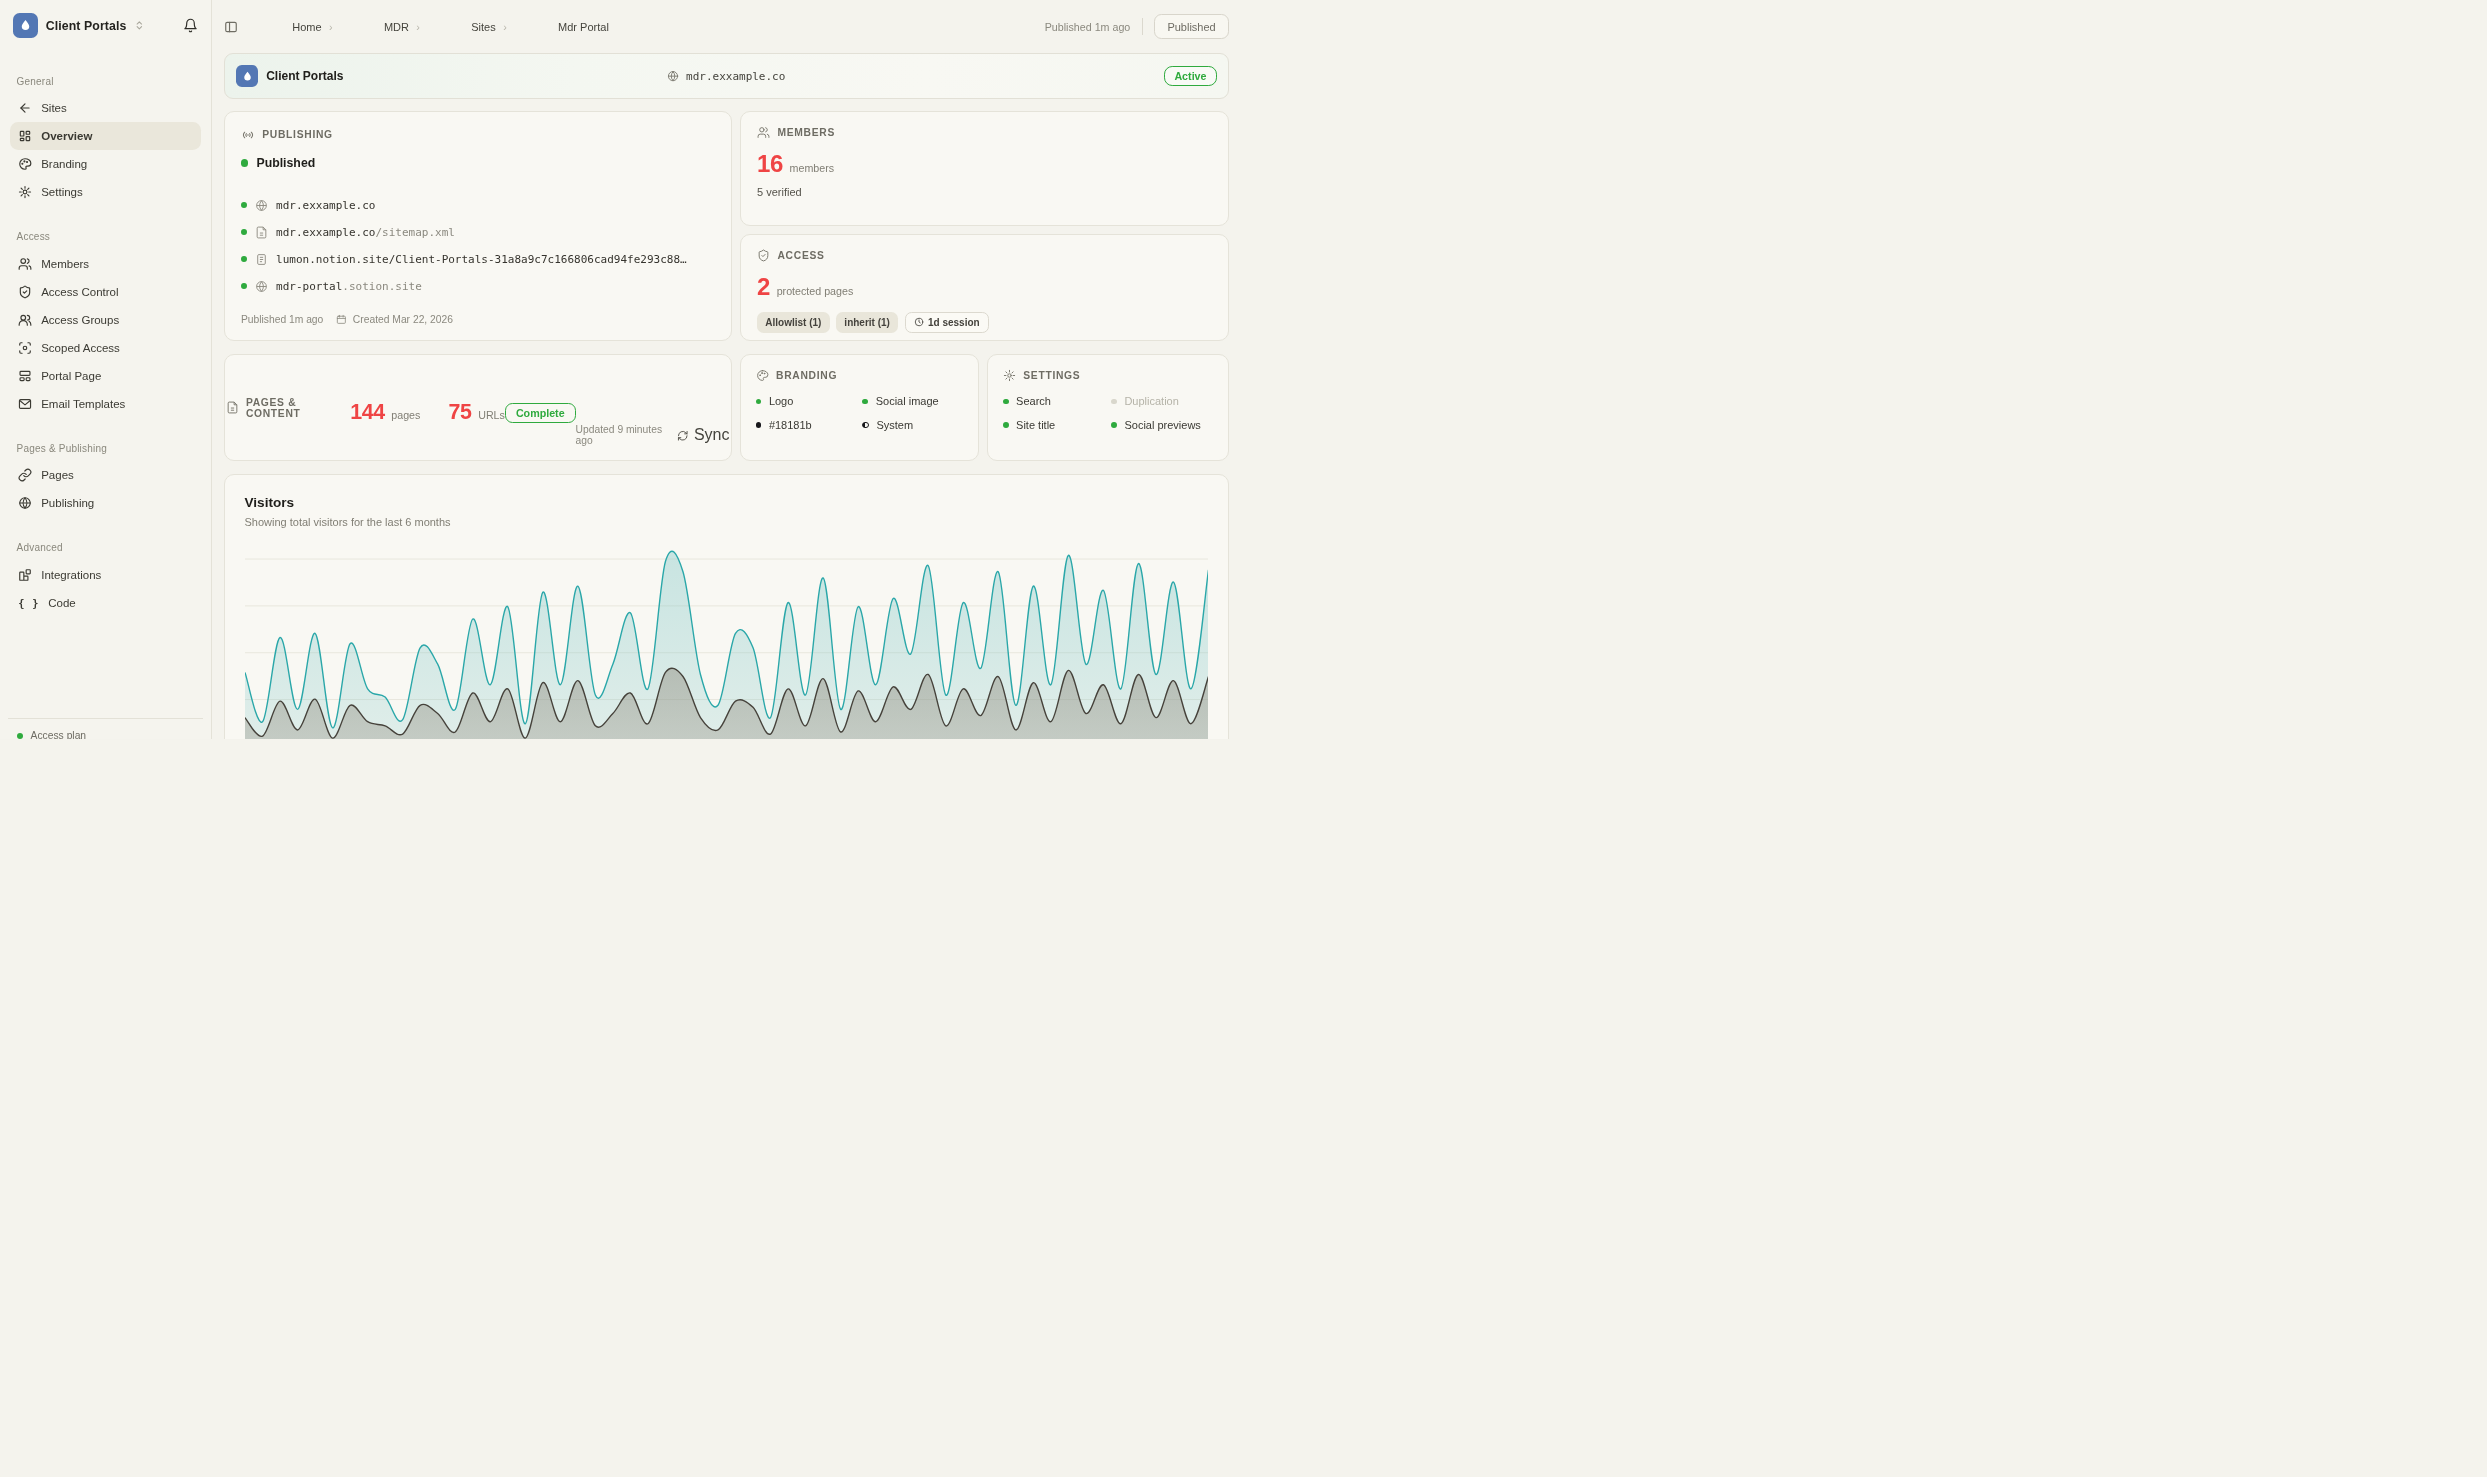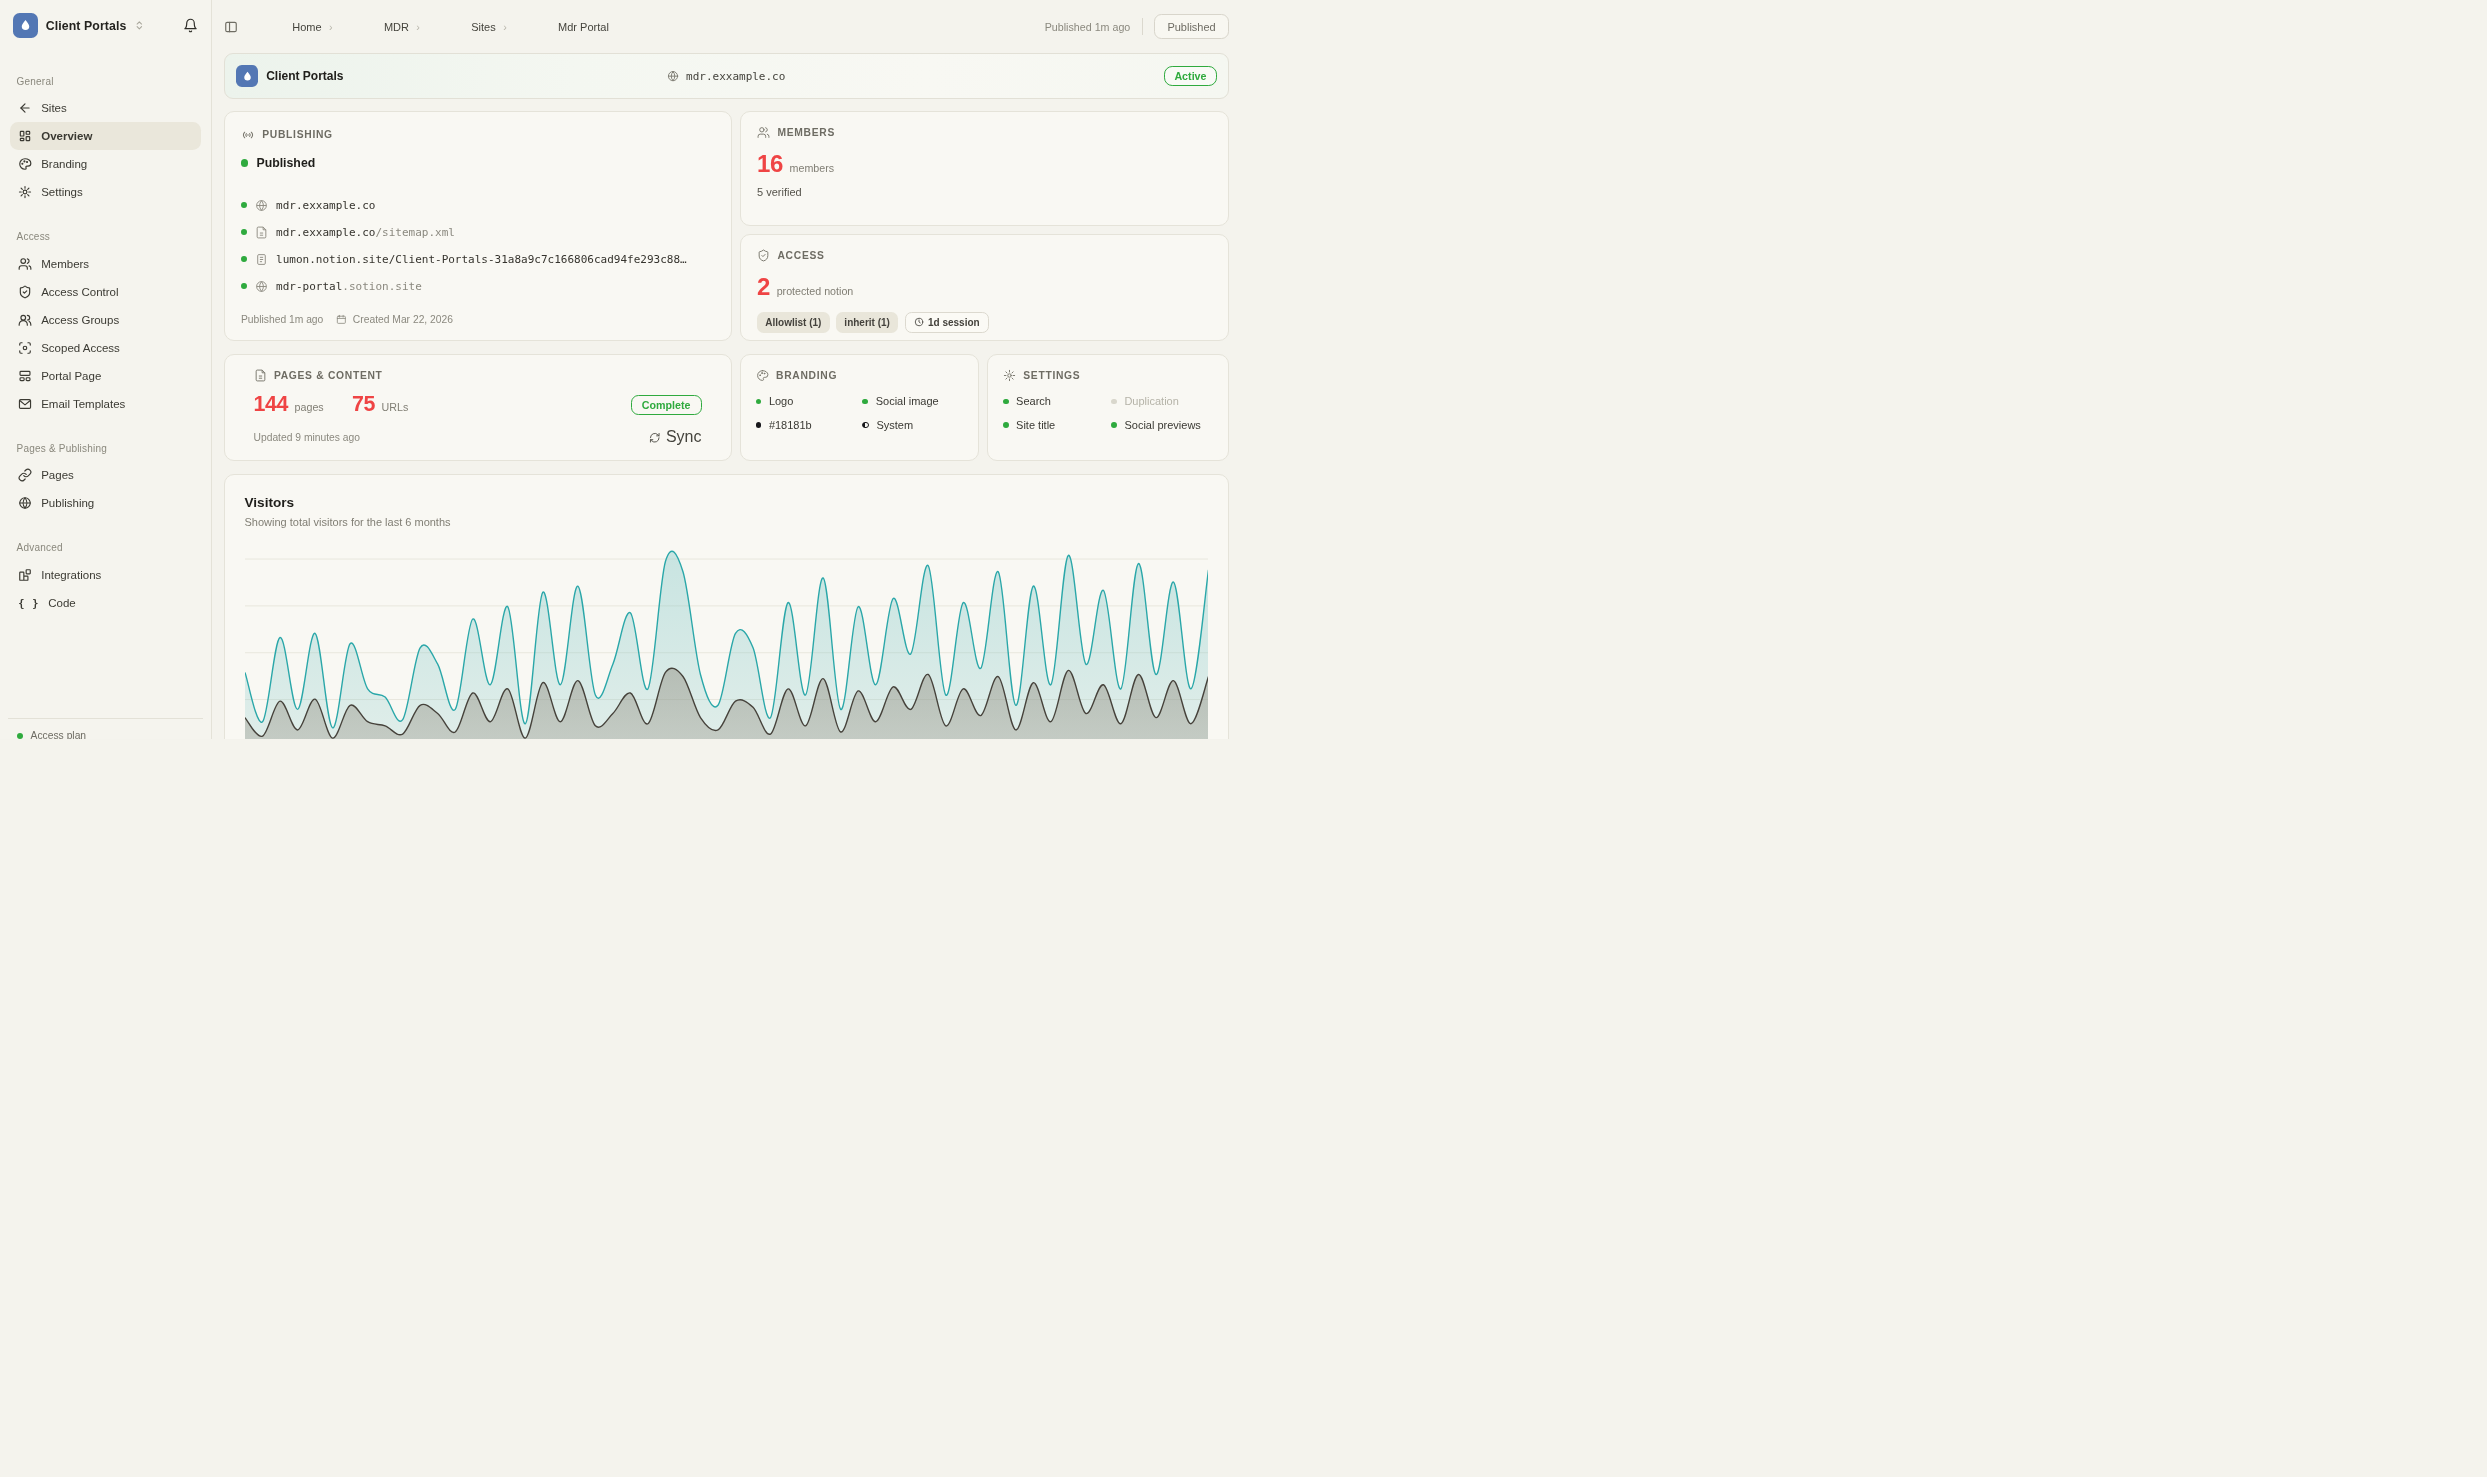--- a/index.html
+++ b/index.html
@@ -123,21 +123,21 @@
   .stat-small { font-size:10.7px; color:#807e74; }
   .verified { font-size:11px; color:#55534b; margin-top:8.2px; }
   .chip-row { display:flex; gap:6.6px; margin-top:10.7px; }
   .chip {
     font-size:10px; font-weight:600; color:#44423c; background:#e9e6da;
     border-radius:6.6px; padding:4.1px 8.2px; display:flex; align-items:center; gap:4.1px;
   }
   .chip.outline { background:#fbfaf5; border:0.8px solid #dcd9cf; }
   .chip .cicon { display:flex; color:#44423c; }
 
-  .card-pages { height:107px; padding:14px 29px; display:flex; flex-direction:column; }
+  .card-pages { height:107px; padding:14px 1px; display:flex; flex-direction:row; }
   .pages-mid { display:flex; align-items:center; margin-top:10px; }
   .pages-stats { display:flex; align-items:baseline; gap:6.6px; }
   .pages-stats .gap { width:15px; }
   .badge-complete {
     margin-left:auto; color:#2faa3e; border:1.2px solid #2faa3e; border-radius:7.4px;
     font-size:10.7px; font-weight:600; padding:3.3px 10px; background:transparent;
   }
   .pages-foot { margin-top:auto; display:flex; align-items:center; font-size:10.3px; color:#8b897f; }
   .sync { margin-left:auto; display:flex; align-items:center; gap:5.8px; color:#45443d; font-size:16px; cursor:pointer; }
   .sync .sicon { display:flex; color:#55534b; }
@@ -510,21 +510,21 @@
             <span class="hicon">
                 <svg width="13" height="13" viewBox="0 0 24 24" fill="none" stroke="currentColor" stroke-width="1.8" stroke-linecap="round" stroke-linejoin="round">
                   <path d="M20 13c0 5-3.5 7.5-7.66 8.95a1 1 0 0 1-.67-.01C7.5 20.5 4 18 4 13V6a1 1 0 0 1 1-1c2 0 4.5-1.2 6.24-2.72a1 1 0 0 1 1.52 0C14.5 3.8 17 5 19 5a1 1 0 0 1 1 1z"></path>
                   <path d="m9 12 2 2 4-4"></path>
                 </svg>
               </span>
             <span class="card-title">ACCESS</span>
           </div>
           <div class="stat-line">
             <span class="stat-big">2</span>
-            <span class="stat-small">protected notion</span>
+            <span class="stat-small">protected pages</span>
           </div>
           <div class="chip-row">
             <span class="chip">Allowlist (1)</span>
             <span class="chip">inherit (1)</span>
             <span class="chip outline">
               <span class="cicon">
                   <svg width="10" height="10" viewBox="0 0 24 24" fill="none" stroke="currentColor" stroke-width="2" stroke-linecap="round">
                     <circle cx="12" cy="12" r="9"></circle>
                     <path d="M12 7v5l3 2"></path>
                   </svg>

